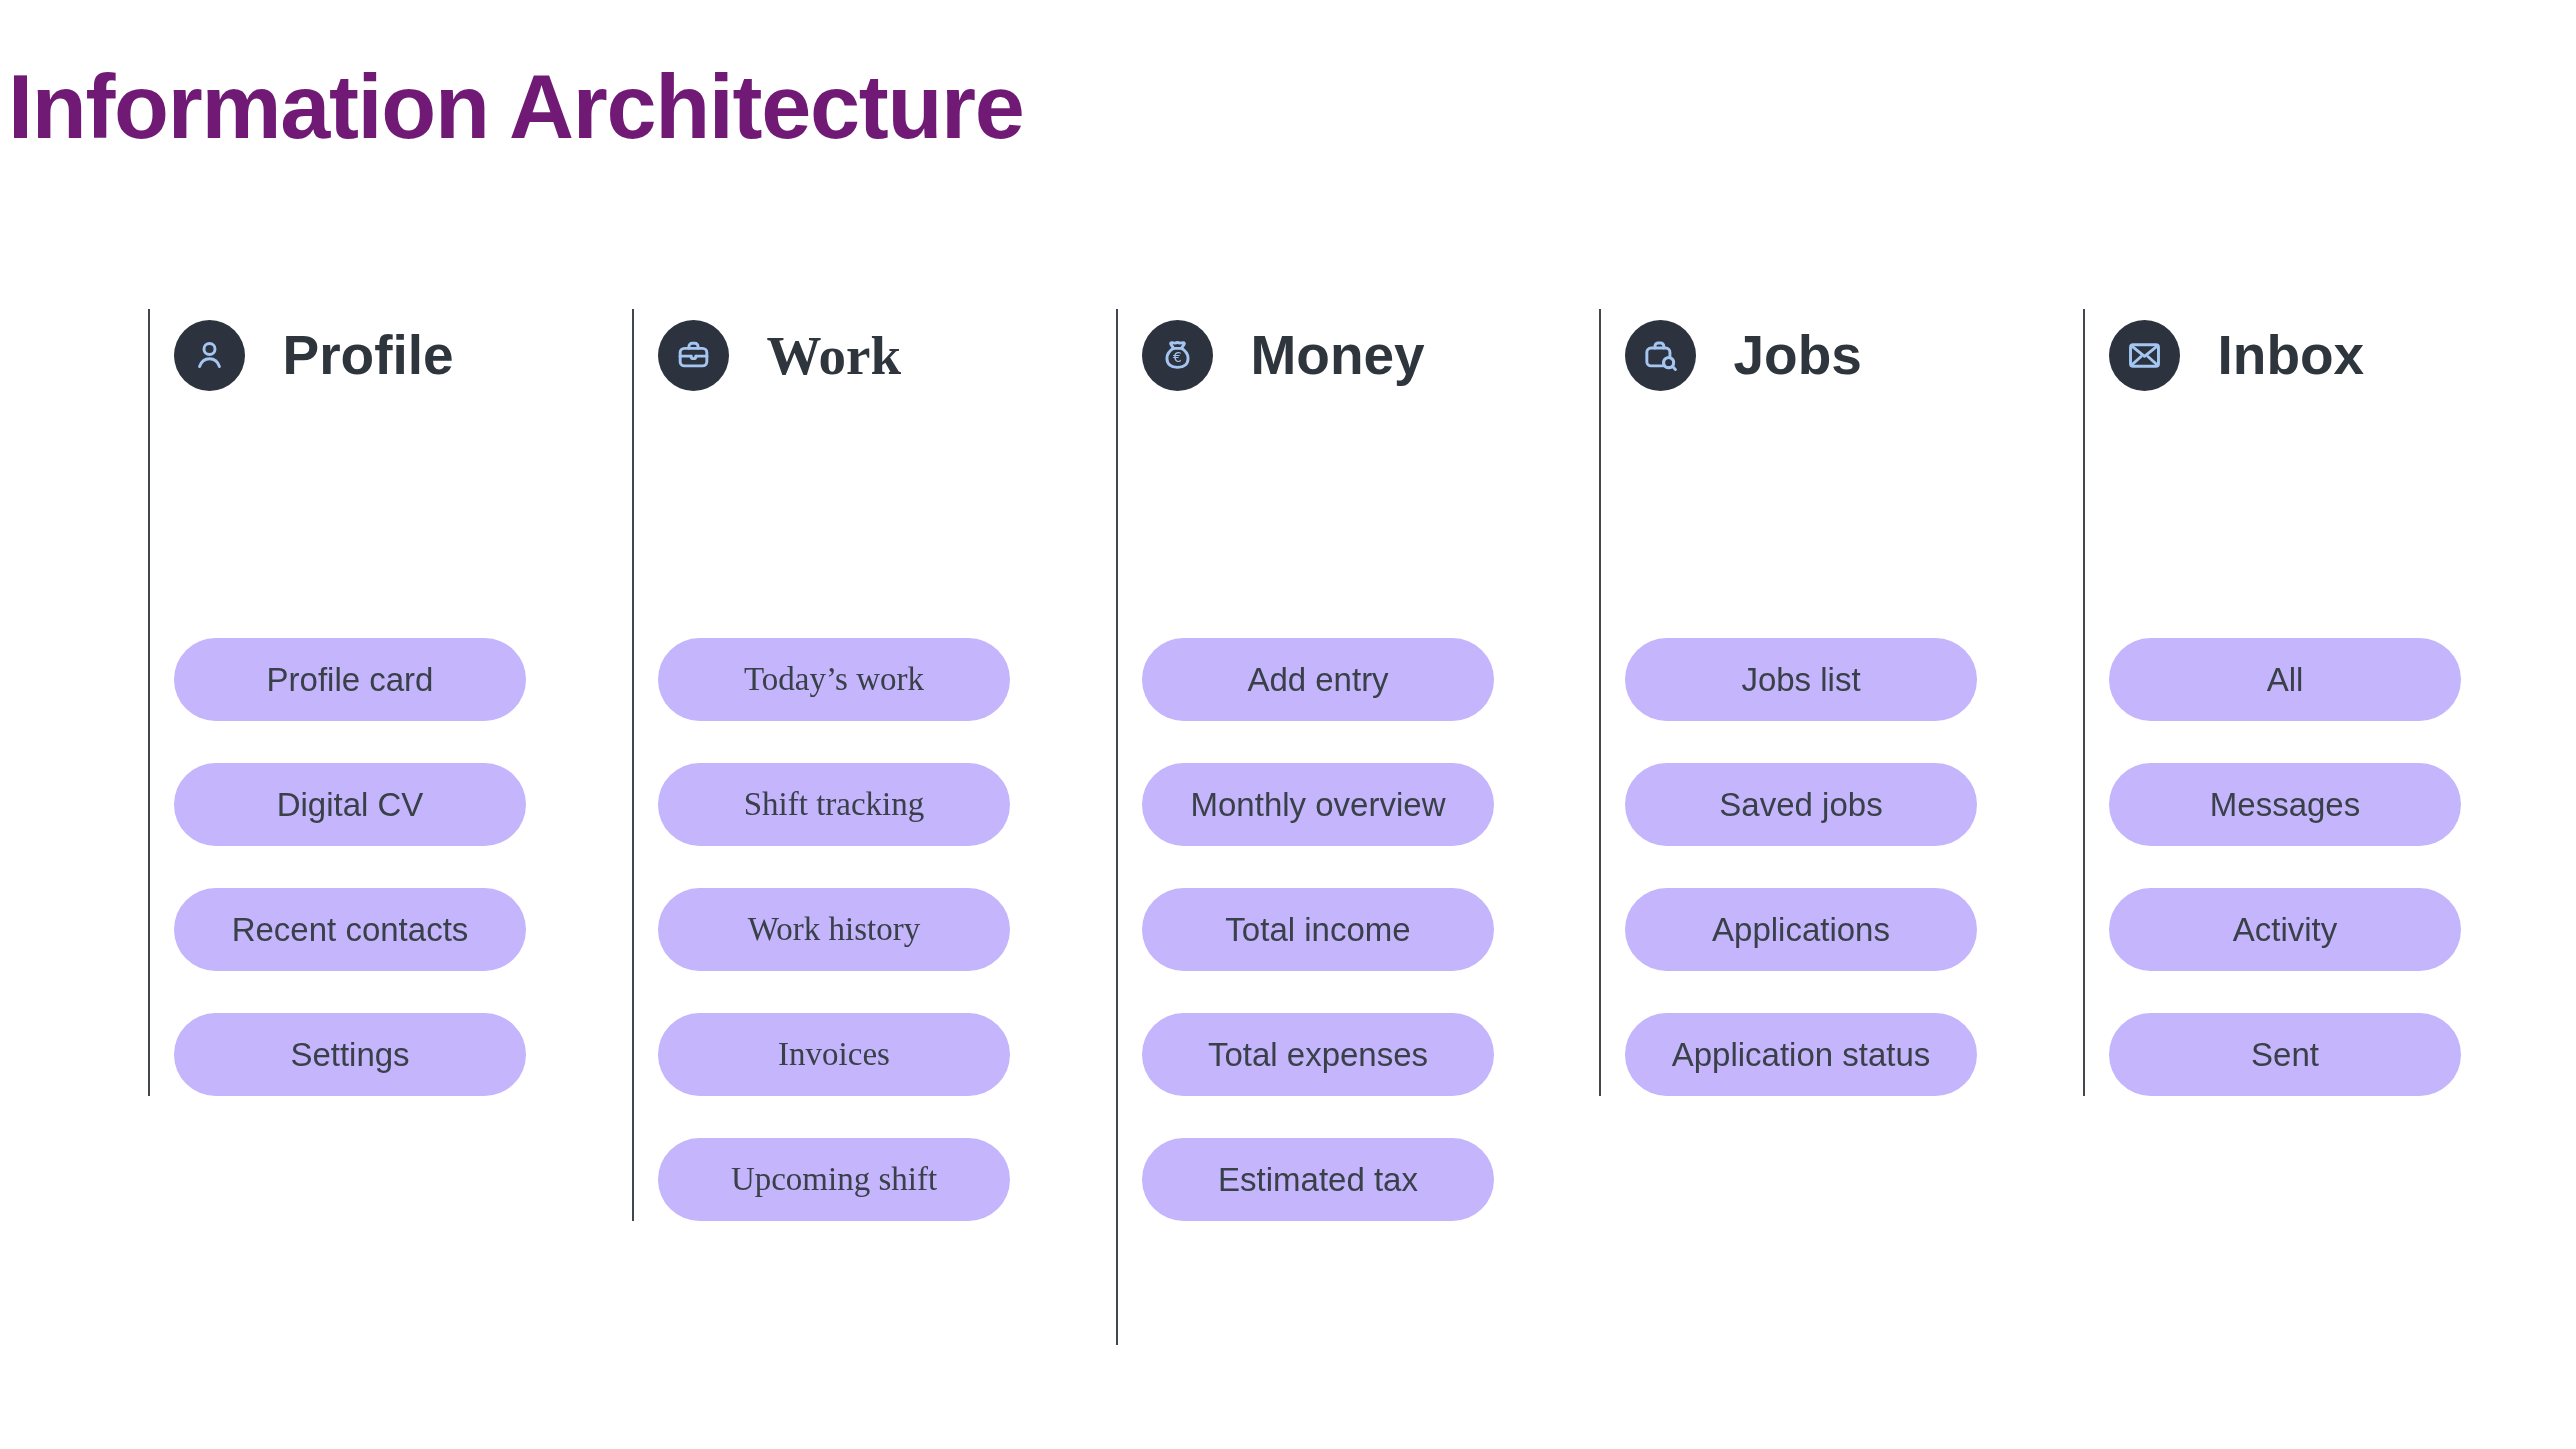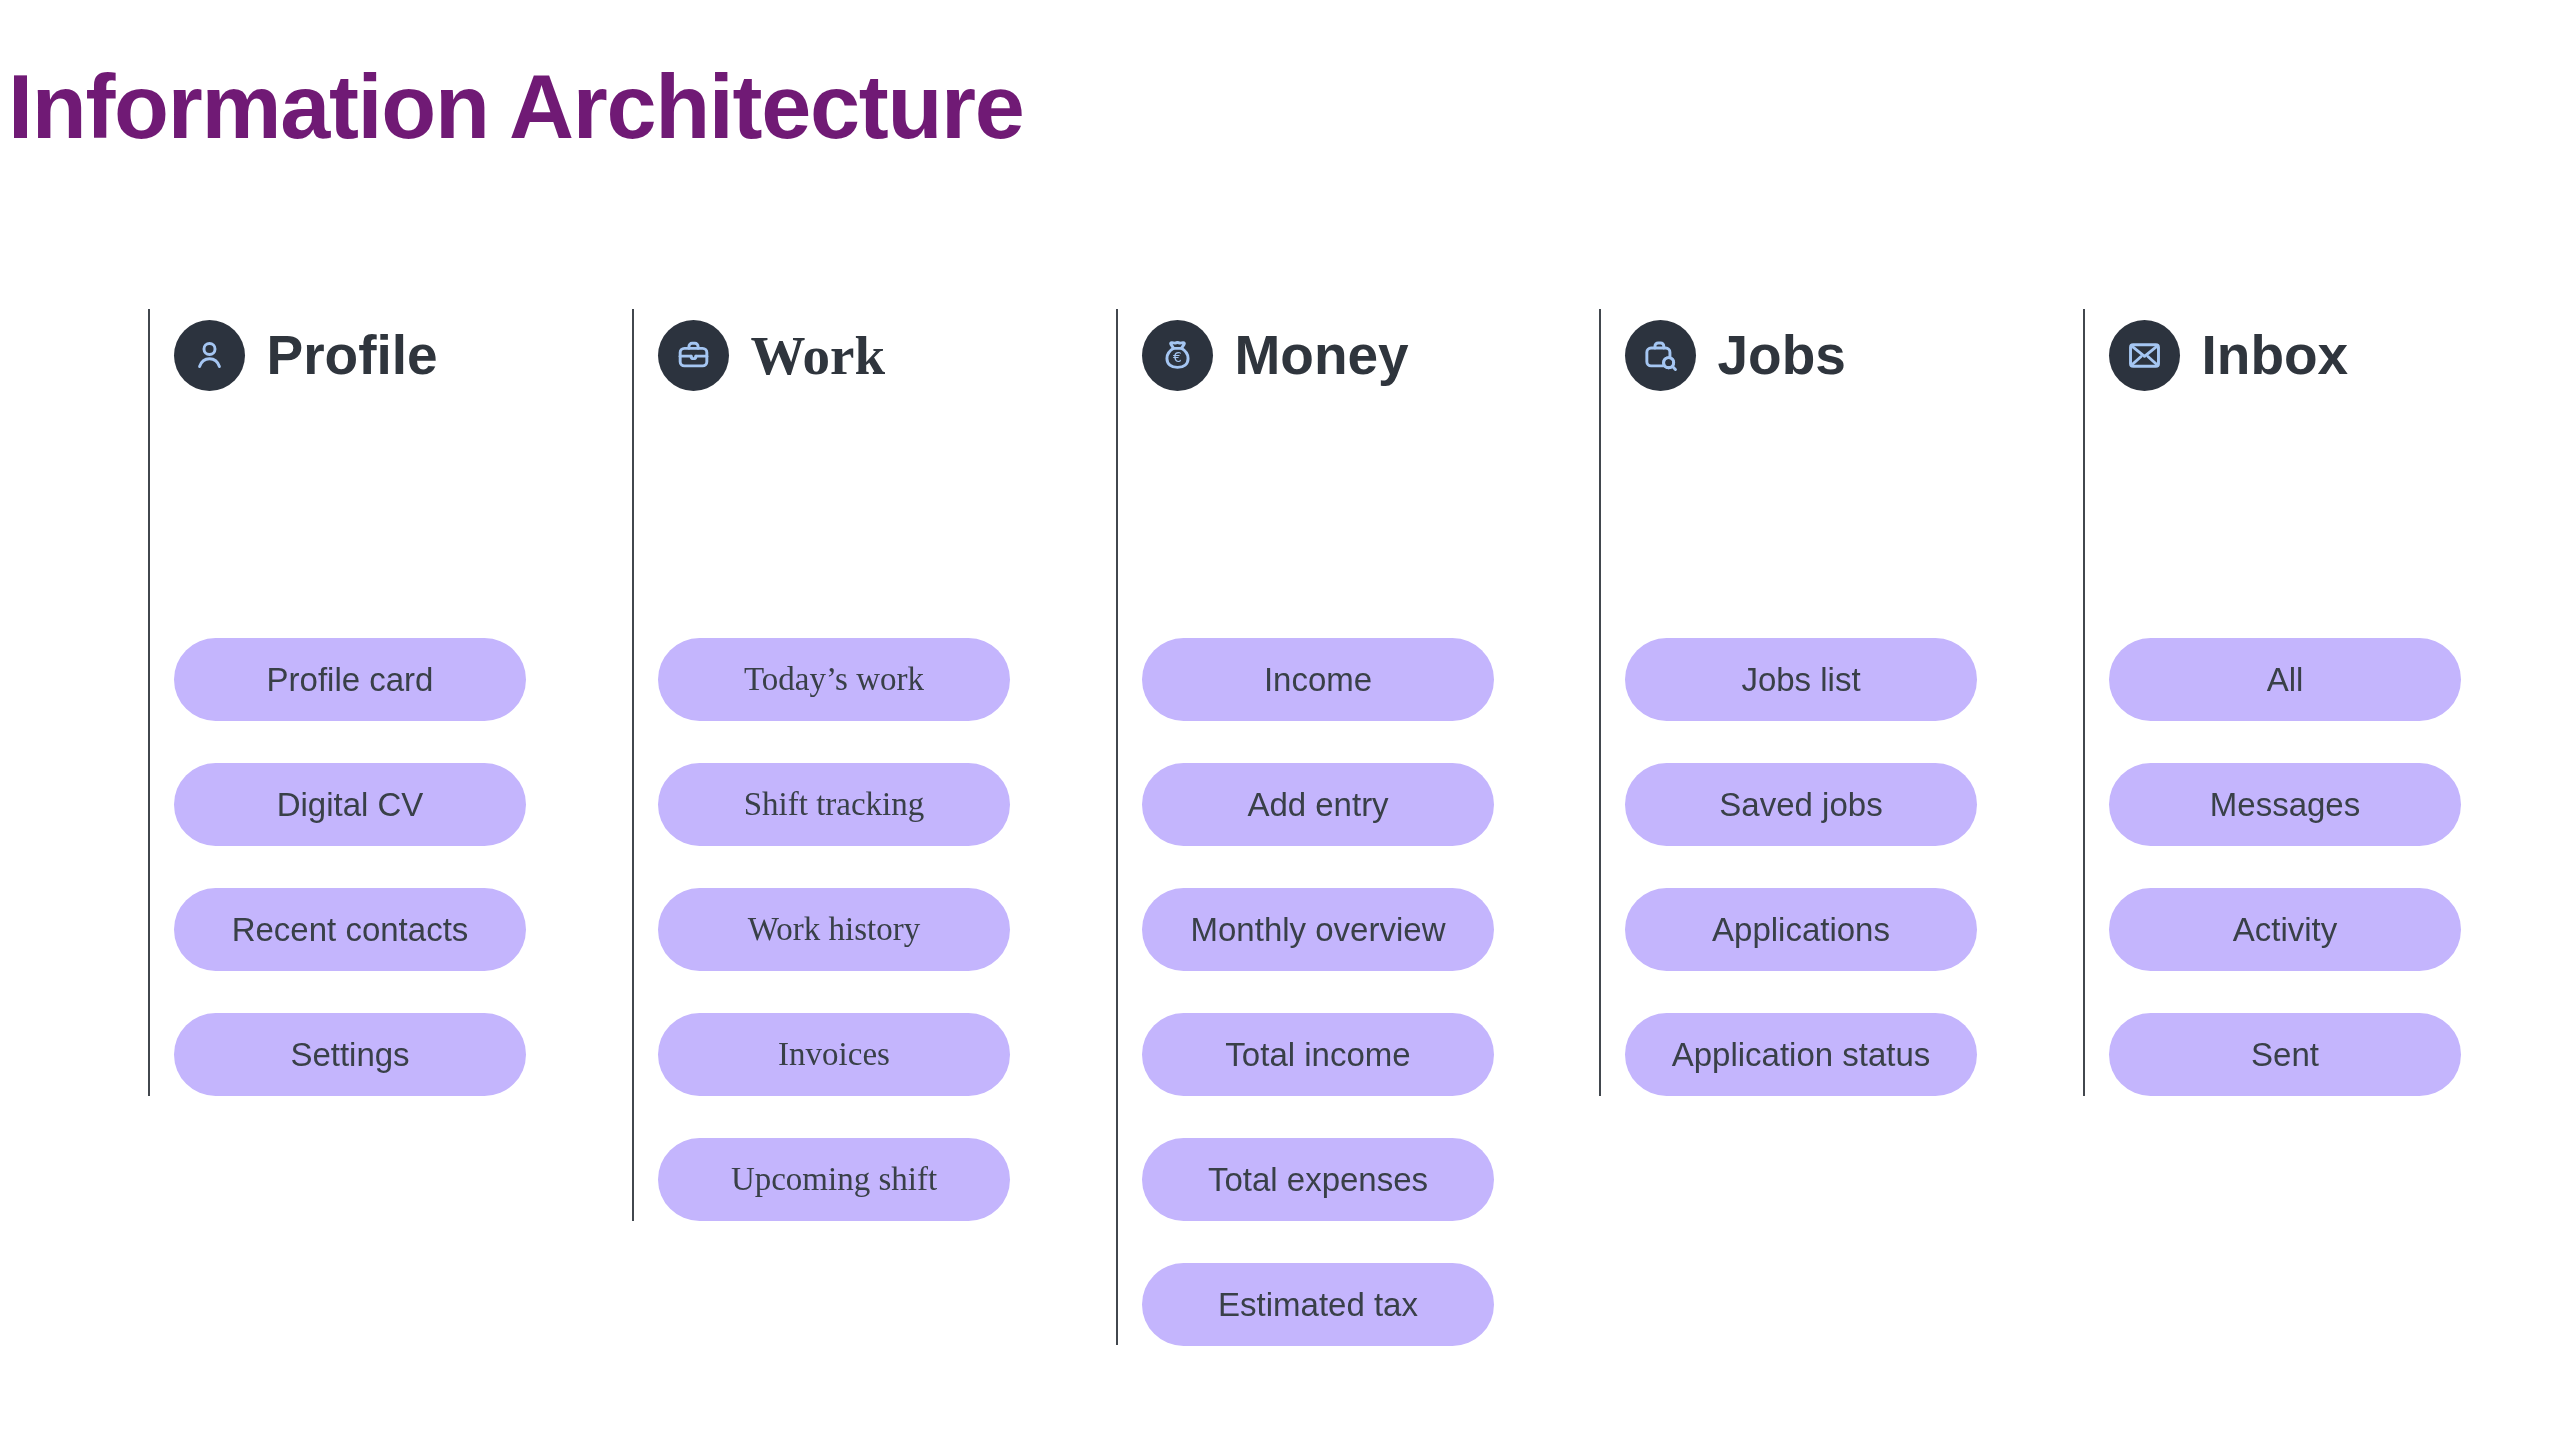--- a/index.html
+++ b/index.html
@@ -28,21 +28,21 @@
     background:#2c333e;
     display:flex;align-items:center;justify-content:center;
     flex:0 0 auto;
   }
   .ic{
     width:39px;height:39px;color:#a5c6f2;
     stroke:currentColor;fill:none;
     stroke-width:1.8;stroke-linecap:round;stroke-linejoin:round;
   }
   .col-title{
-    margin:0;font-size:55px;font-weight:600;color:#2f353d;
+    margin:16px;font-size:55px;font-weight:600;color:#2f353d;
     white-space:nowrap;
     text-align:center;
   }
   .pills{
     list-style:none;margin:0;padding:0;
     position:absolute;top:329px;left:24px;
     display:flex;flex-direction:column;gap:42px;
   }
   .pill{
     width:352px;height:83px;border-radius:42px;
@@ -127,21 +127,20 @@
     <section class="col" style="left: 1116px; height: 1036px;">
       <header class="col-header">
         <span class="icon-circle">
           <svg class="ic" viewBox="0 0 58 58" width="39" height="39">
             <use href="#money-bag-icon"></use>
           </svg>
         </span>
         <h2 class="col-title">Money</h2>
       </header>
       <ul class="pills">
-        <li class="pill">Income</li>
         <li class="pill">Add entry</li>
         <li class="pill">Monthly overview</li>
         <li class="pill">Total income</li>
         <li class="pill">Total expenses</li>
         <li class="pill">Estimated tax</li>
       </ul>
     </section>
     <section class="col" style="left: 1599px; height: 787px;">
       <header class="col-header">
         <span class="icon-circle">

